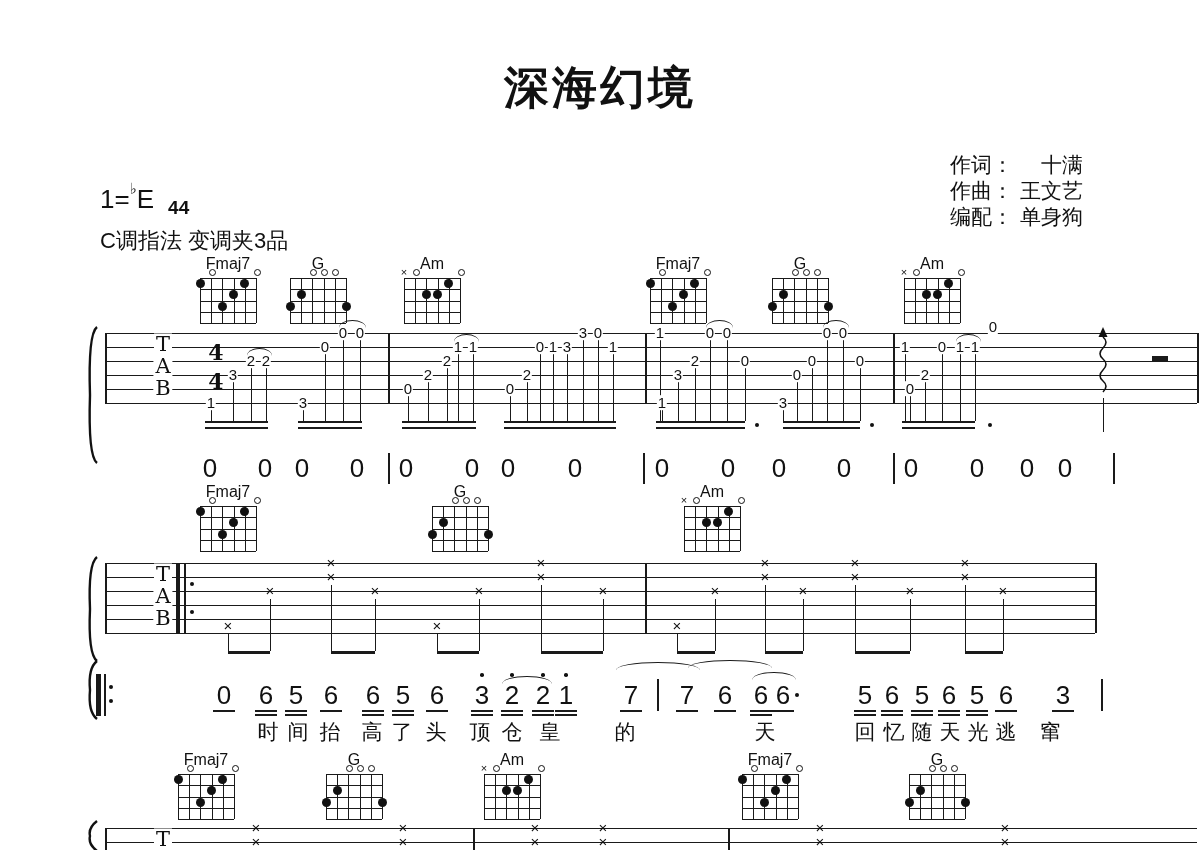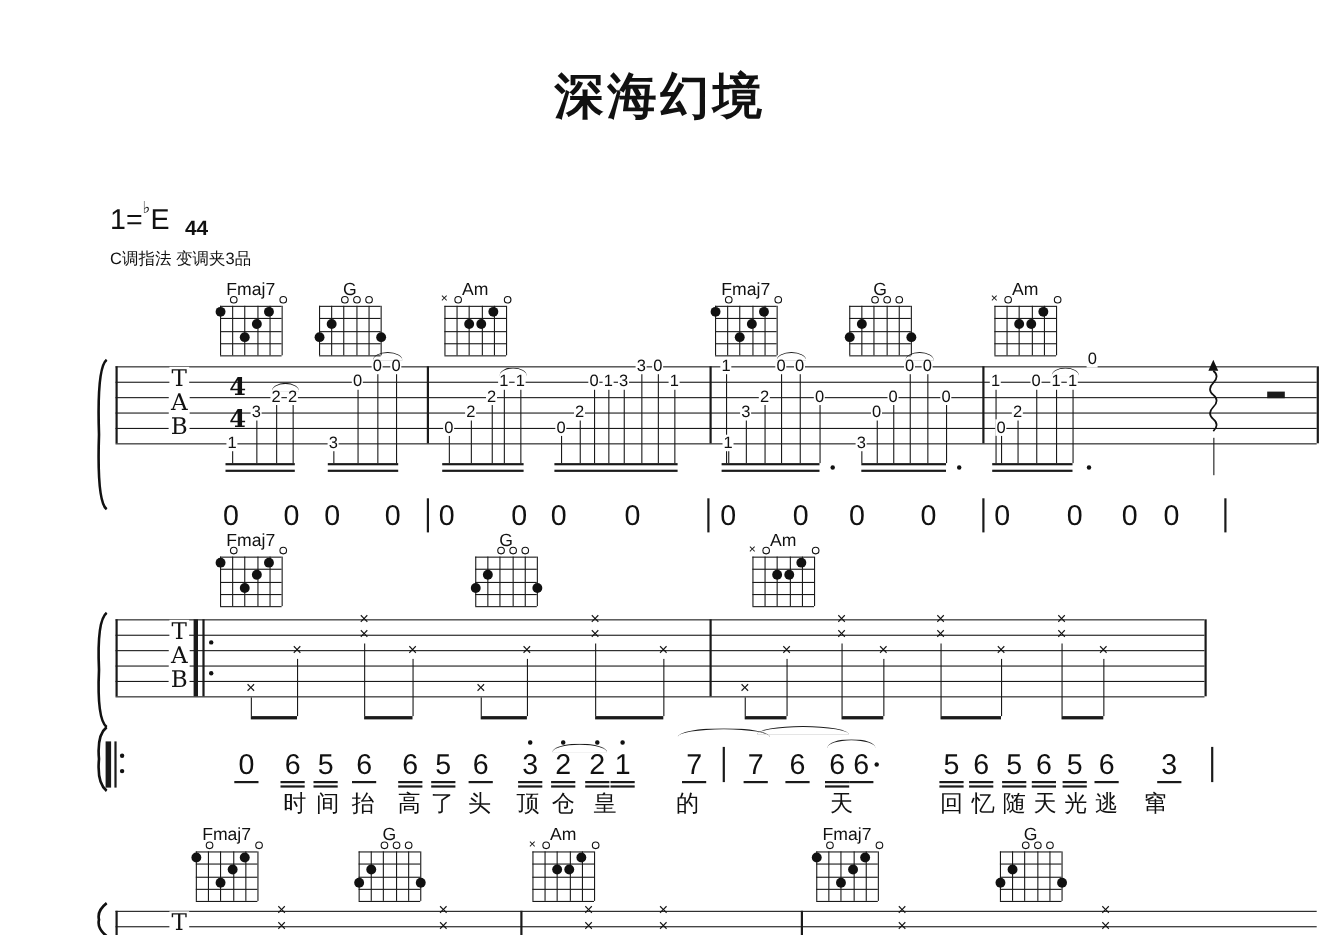--- a/index.html
+++ b/index.html
@@ -10,21 +10,21 @@
          font-size:45px;font-weight:bold;letter-spacing:3px}
   .subtitle{position:absolute;left:0;top:116px;width:1200px;text-align:center;
             font-size:24px;font-weight:bold;letter-spacing:1px}
   .credits{position:absolute;left:950px;top:152px;font-size:21px;line-height:26px;font-weight:500}
   .credits .val{display:inline-block;width:70px;text-align:right}
   .keyline{position:absolute;left:100px;top:180px;font-size:26px}
   .flat{font-size:15px;vertical-align:14px}
   .frac{display:inline-block;vertical-align:-6px;margin-left:14px;text-align:center;
         font-size:19px;font-weight:bold;line-height:17px}
   .frac .bar{height:1.5px;background:#111;width:15px;margin:0 auto}
-  .capoline{position:absolute;left:100px;top:226px;font-size:15px;font-weight:500}
+  .capoline{position:absolute;left:100px;top:226px;font-size:22px;font-weight:500}
   .hline{position:absolute;height:1px;background:#1a1a1a}
   .vline{position:absolute;background:#1a1a1a}
   .tabletter{position:absolute;font-family:"DejaVu Serif","Liberation Serif",serif;
              font-size:21px;transform:translate(-50%,-50%);background:#fff;line-height:1;padding:0 2px}
   .timesig{position:absolute;font-family:"DejaVu Serif","Liberation Serif",serif;font-weight:bold;
            font-size:22px;transform:translate(-50%,-50%);line-height:1}
   .tabnote{position:absolute;font-size:15px;line-height:1;background:#fff;padding:0 1px;
            transform:translate(-50%,-52%)}
   .xmark{position:absolute;font-size:15px;line-height:1;transform:translate(-50%,-52%)}
   .beam{position:absolute;background:#1a1a1a}
@@ -39,20 +39,25 @@
   .cmark{position:absolute;font-size:11px;line-height:1;transform:translate(-50%,-50%)}
   .oring{position:absolute;width:5px;height:5px;border:1px solid #111;border-radius:50%;background:#fff}
   .rest{position:absolute;background:#1a1a1a}
 </style>
 </head>
 <body>
 
 <div id="page">
   <div class="title">深海幻境</div>
 
+  <div class="credits">
+    <div><span>作词：</span><span class="val">十满</span></div>
+    <div><span>作曲：</span><span class="val">王文艺</span></div>
+    <div><span>编配：</span><span class="val">单身狗</span></div>
+  </div>
 
   <div class="keyline">
     <span>1=</span><span class="flat">♭</span><span>E</span><span class="frac"><span>4</span><span class="bar"></span><span>4</span></span>
   </div>
   <div class="capoline">C调指法 变调夹3品</div>
 
   <div id="music">
       <div class="chordlabel" style="left: 228px; top: 256px;">Fmaj7</div>
       <div class="oring" style="left: 208.74px; top: 269px;"></div>
       <div class="oring" style="left: 253.7px; top: 269px;"></div>

